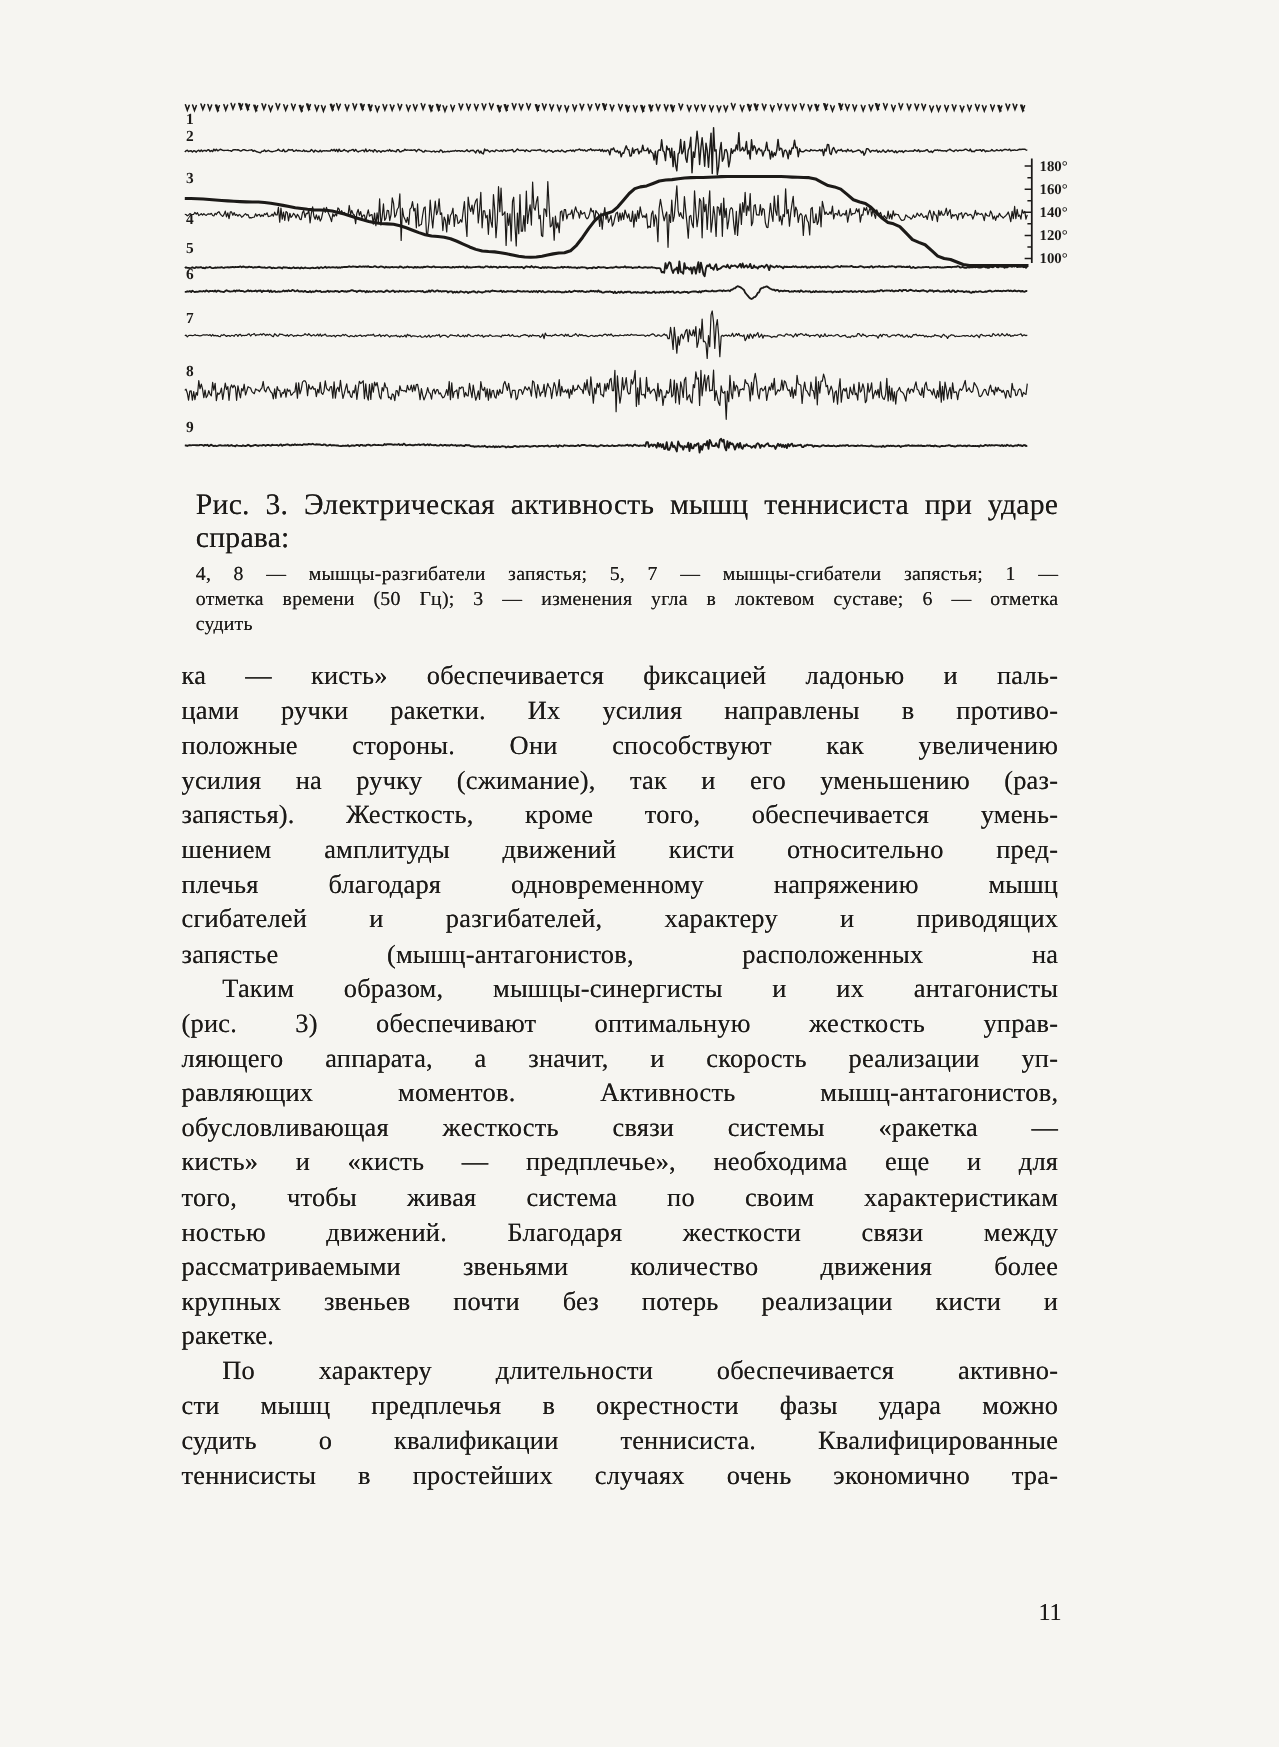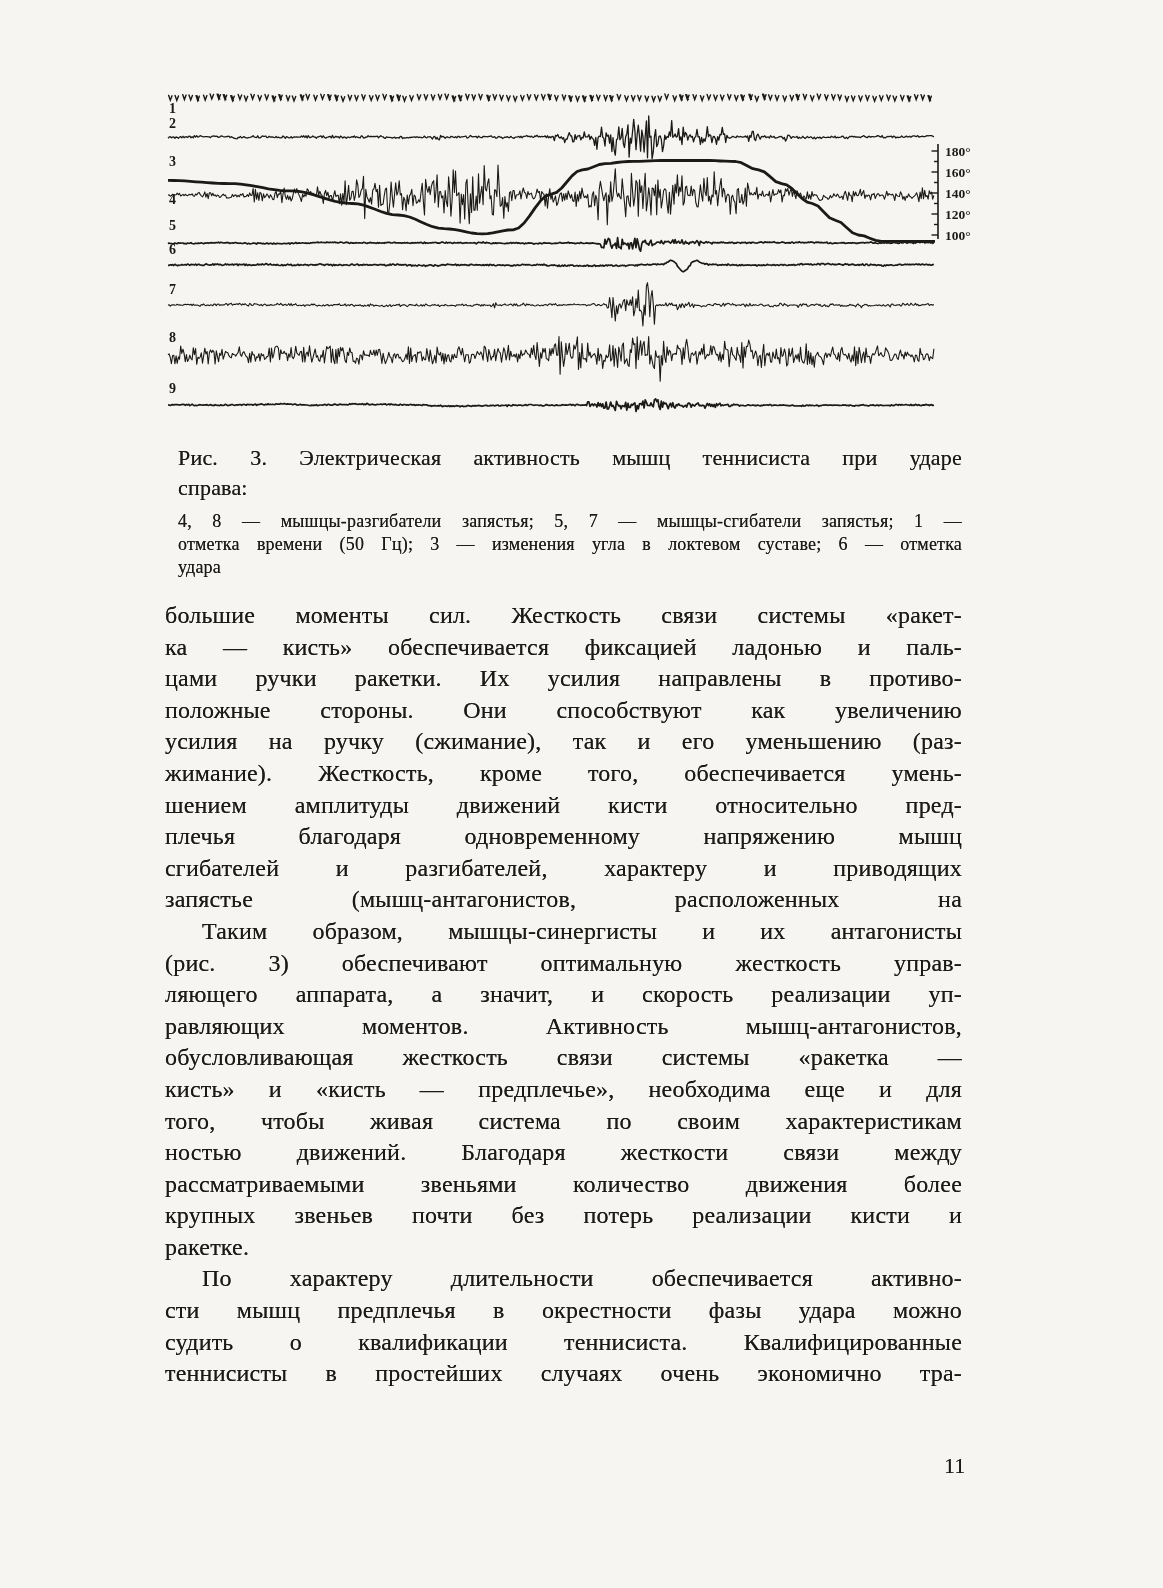--- a/index.html
+++ b/index.html
@@ -5,21 +5,21 @@
   html,body{margin:0;padding:0;}
   body{
     width:1163px;height:1588px;position:relative;overflow:hidden;
     font-family:"Liberation Serif","DejaVu Serif",serif;
   }
   .page{position:absolute;inset:0;}
   .ink{text-shadow:0 0 .6px rgba(28,26,24,.8);}
   .figure{position:absolute;left:166px;top:88px;width:812px;height:334px;}
   .figure svg{display:block;}
   .caption{position:absolute;left:178px;top:443px;width:784px;}
-  .cap-line{font-size:22px;line-height:30px;letter-spacing:.2px;}
+  .cap-line{font-size:27px;line-height:30px;letter-spacing:.2px;}
   .legend{margin-top:7px;}
   .leg-line{font-size:18px;line-height:23px;font-weight:normal;letter-spacing:.2px;}
   #body-text{position:absolute;left:165px;top:600px;width:797px;}
   .bline{font-size:24px;line-height:31.6px;letter-spacing:.2px;white-space:normal;}
   .jline{text-align:justify;text-align-last:justify;}
   .jlast{text-align-last:left;}
   .indent{text-indent:37px;}
   .pagenum{position:absolute;left:944px;top:1453px;font-size:22px;font-weight:normal;}
 </style>
 </head>
@@ -65,32 +65,31 @@
   </div>
 
   <div class="caption ink">
     <div id="cap-title">
         <div class="cap-line jline">Рис. 3. Электрическая активность мышц теннисиста при ударе</div>
         <div class="cap-line jline jlast">справа:</div>
       </div>
     <div id="cap-legend" class="legend">
         <div class="leg-line jline">4, 8 — мышцы-разгибатели запястья; 5, 7 — мышцы-сгибатели запястья; 1 —</div>
         <div class="leg-line jline">отметка времени (50 Гц); 3 — изменения угла в локтевом суставе; 6 — отметка</div>
-        <div class="leg-line jline jlast">удара</div>
+        <div class="leg-line jline jlast">судить</div>
       </div>
   </div>
 
   <div id="body-text" class="ink">
       <div>
-        <div class="bline jline">большие моменты сил. Жесткость связи системы «ракет-</div>
         <div class="bline jline">ка — кисть» обеспечивается фиксацией ладонью и паль-</div>
         <div class="bline jline">цами ручки ракетки. Их усилия направлены в противо-</div>
         <div class="bline jline">положные стороны. Они способствуют как увеличению</div>
         <div class="bline jline">усилия на ручку (сжимание), так и его уменьшению (раз-</div>
-        <div class="bline jline">жимание). Жесткость, кроме того, обеспечивается умень-</div>
+        <div class="bline jline">запястья). Жесткость, кроме того, обеспечивается умень-</div>
         <div class="bline jline">шением амплитуды движений кисти относительно пред-</div>
         <div class="bline jline">плечья благодаря одновременному напряжению мышц</div>
         <div class="bline jline">сгибателей и разгибателей, характеру и приводящих</div>
         <div class="bline jline">запястье (мышц-антагонистов, расположенных на</div>
       </div>
       <div>
         <div class="bline jline indent">Таким образом, мышцы-синергисты и их антагонисты</div>
         <div class="bline jline">(рис. 3) обеспечивают оптимальную жесткость управ-</div>
         <div class="bline jline">ляющего аппарата, а значит, и скорость реализации уп-</div>
         <div class="bline jline">равляющих моментов. Активность мышц-антагонистов,</div>

